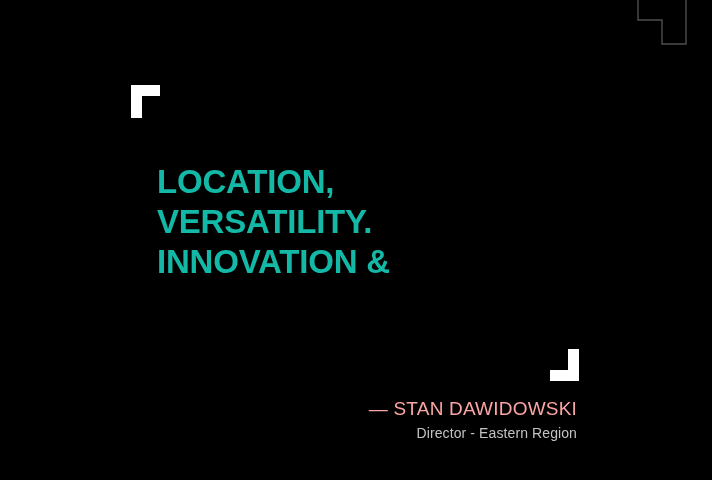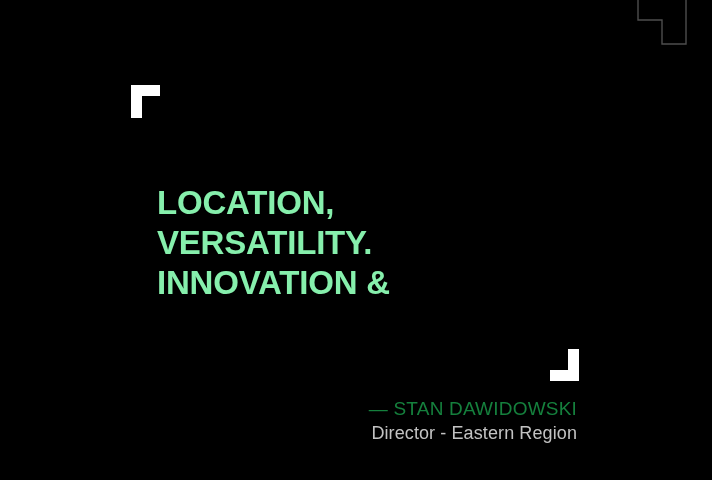--- a/index.html
+++ b/index.html
@@ -82,23 +82,23 @@
     top: 0;
     width: 11px;
     height: 32px;
     background: #ffffff;
   }
 
   
   .headline {
     position: absolute;
     left: 157px;
-    top: 183px;
+    top: 162px;
     margin: 0;
-    color: #86efac;
+    color: #14b8a6;
     font-family: "Liberation Sans", sans-serif;
     font-weight: bold;
     font-size: 33px;
     line-height: 40px;
     letter-spacing: -0.2px;
     text-align: left;
     white-space: nowrap;
   }
   .headline .line {
     display: block;
@@ -112,28 +112,28 @@
     text-align: right;
     color: #c9c9c9;
   }
   .attrib-name {
     display: block;
     font-family: "Liberation Sans", sans-serif;
     font-weight: normal;
     font-size: 19px;
     line-height: 25px;
     letter-spacing: 0.2px;
-    color: #15803d;
+    color: #fca5a5;
     white-space: nowrap;
   }
   .attrib-role {
     display: block;
     font-family: "Liberation Sans", sans-serif;
     font-weight: normal;
-    font-size: 18px;
+    font-size: 14px;
     line-height: 25px;
     letter-spacing: 0.1px;
     color: #c3c3c3;
     white-space: nowrap;
   }
 </style>
 </head>
 <body>
 
 <div id="slide">

